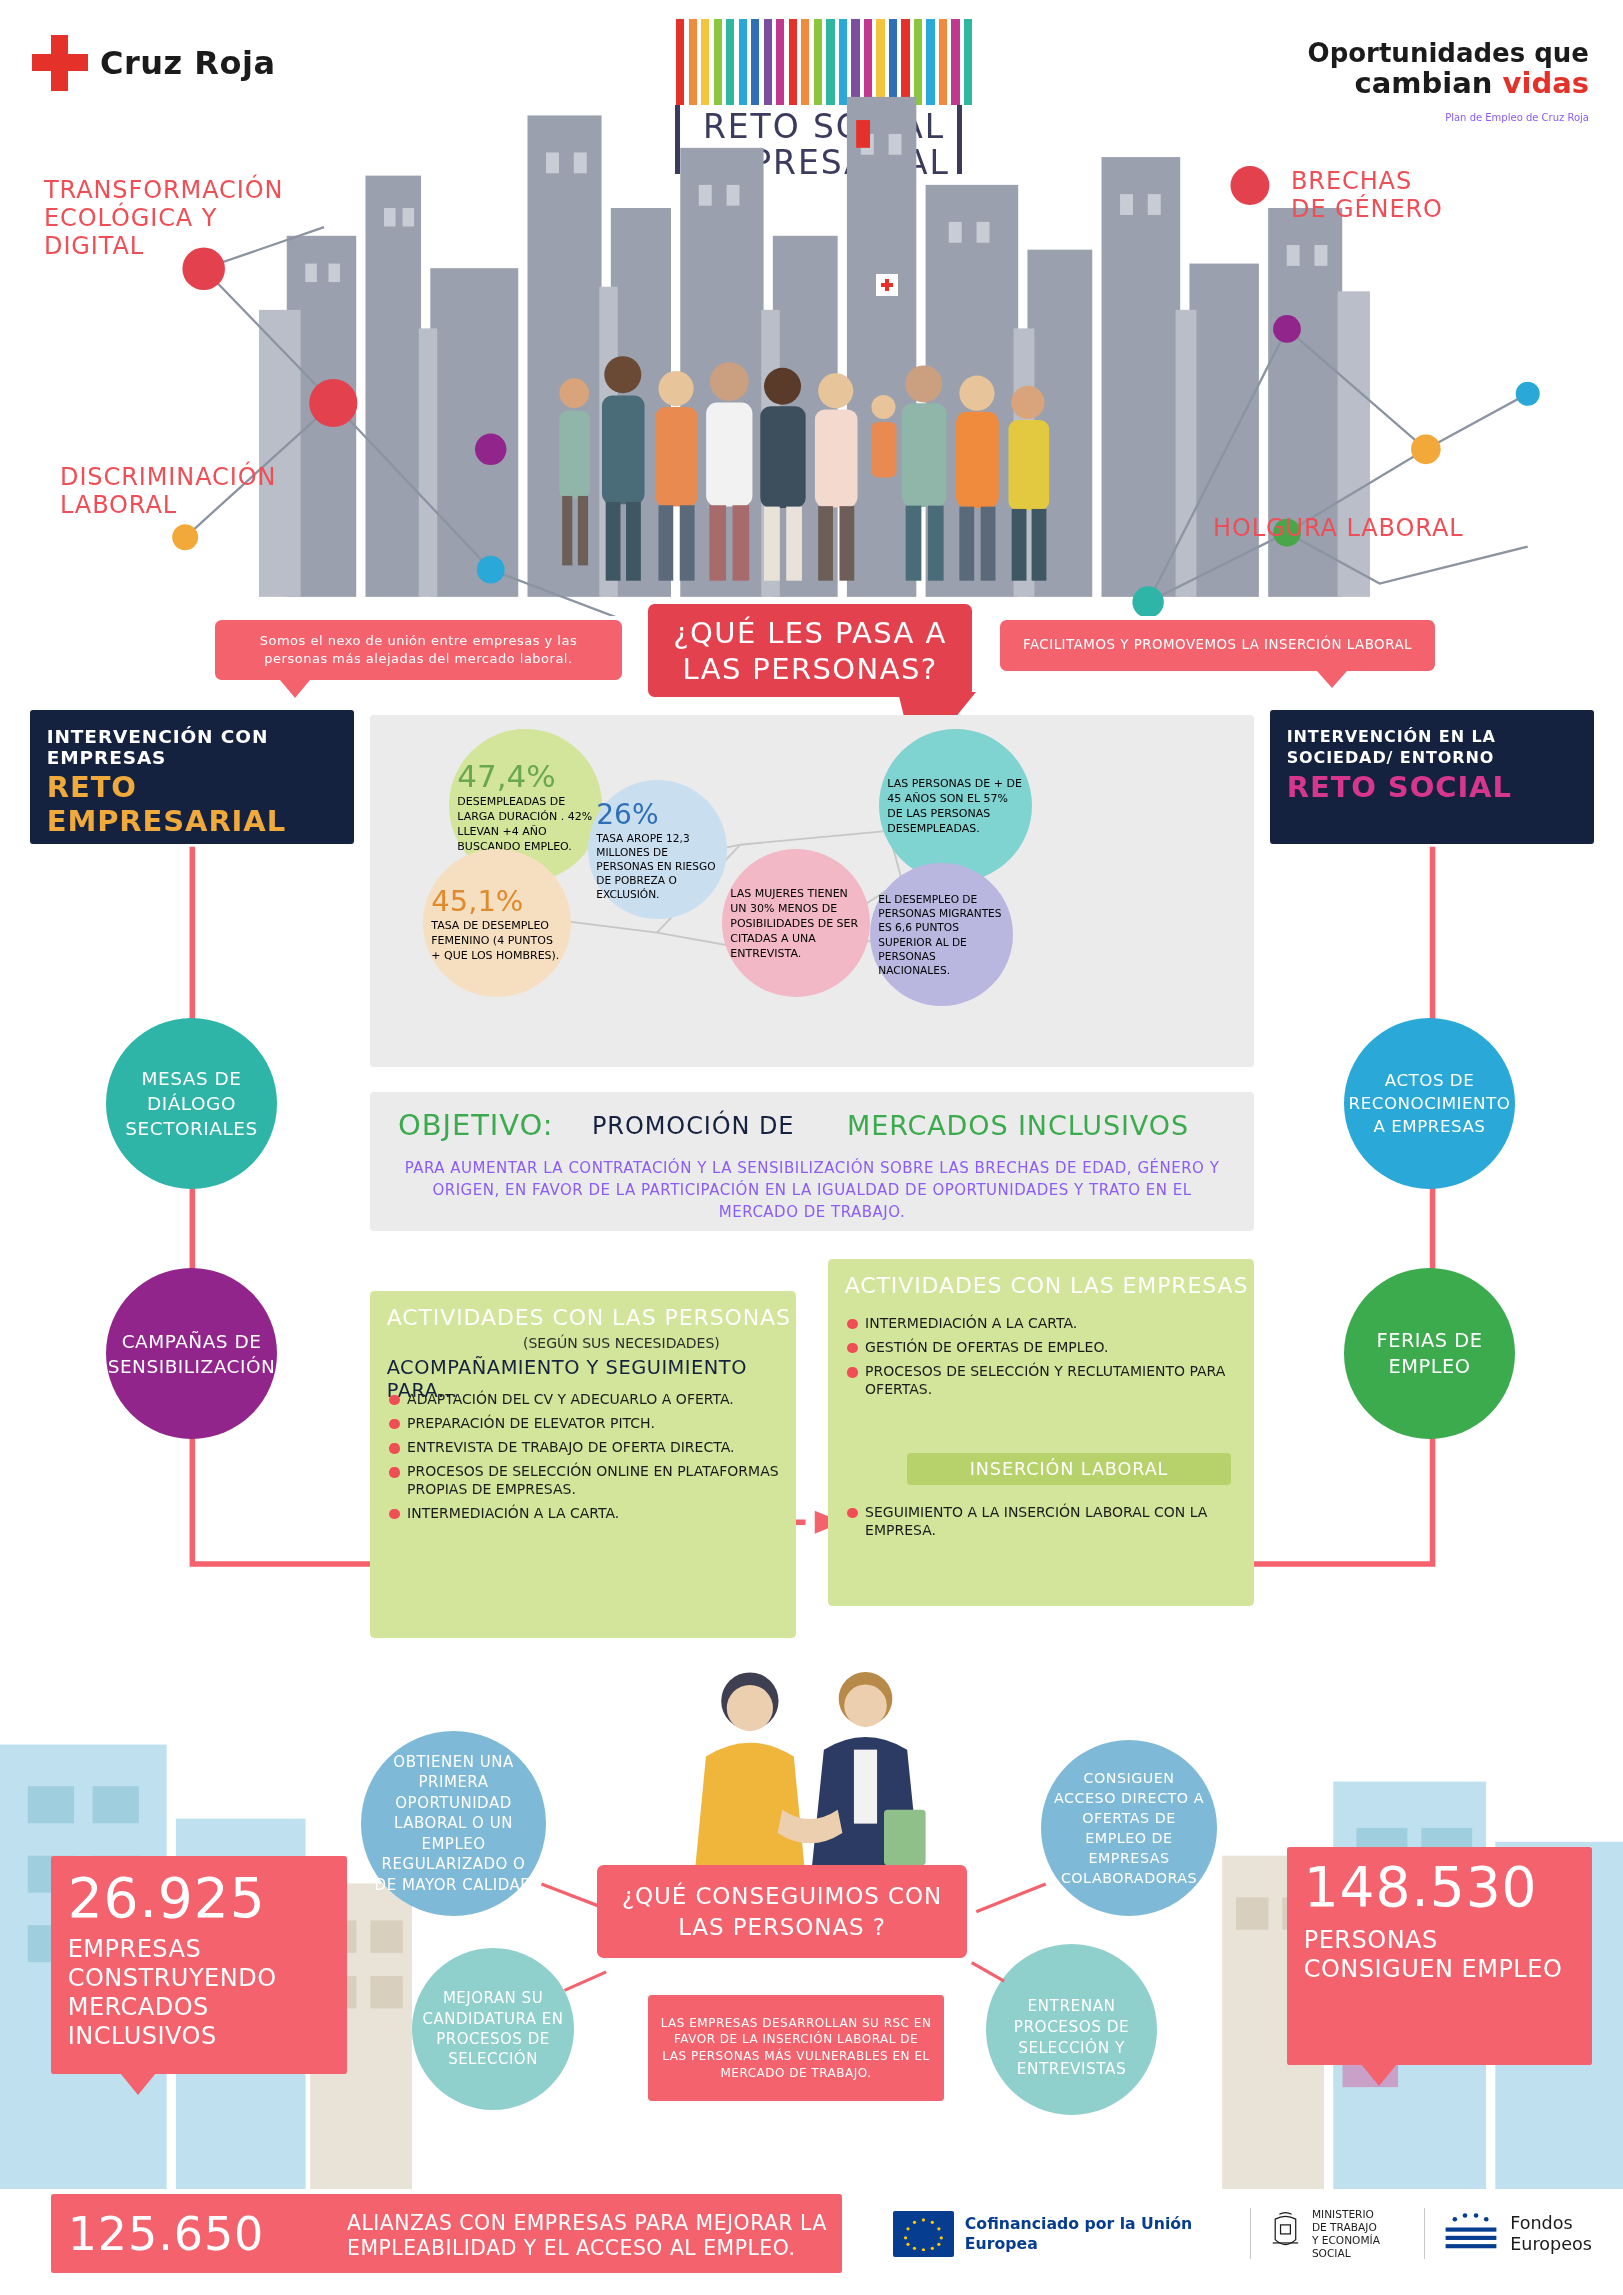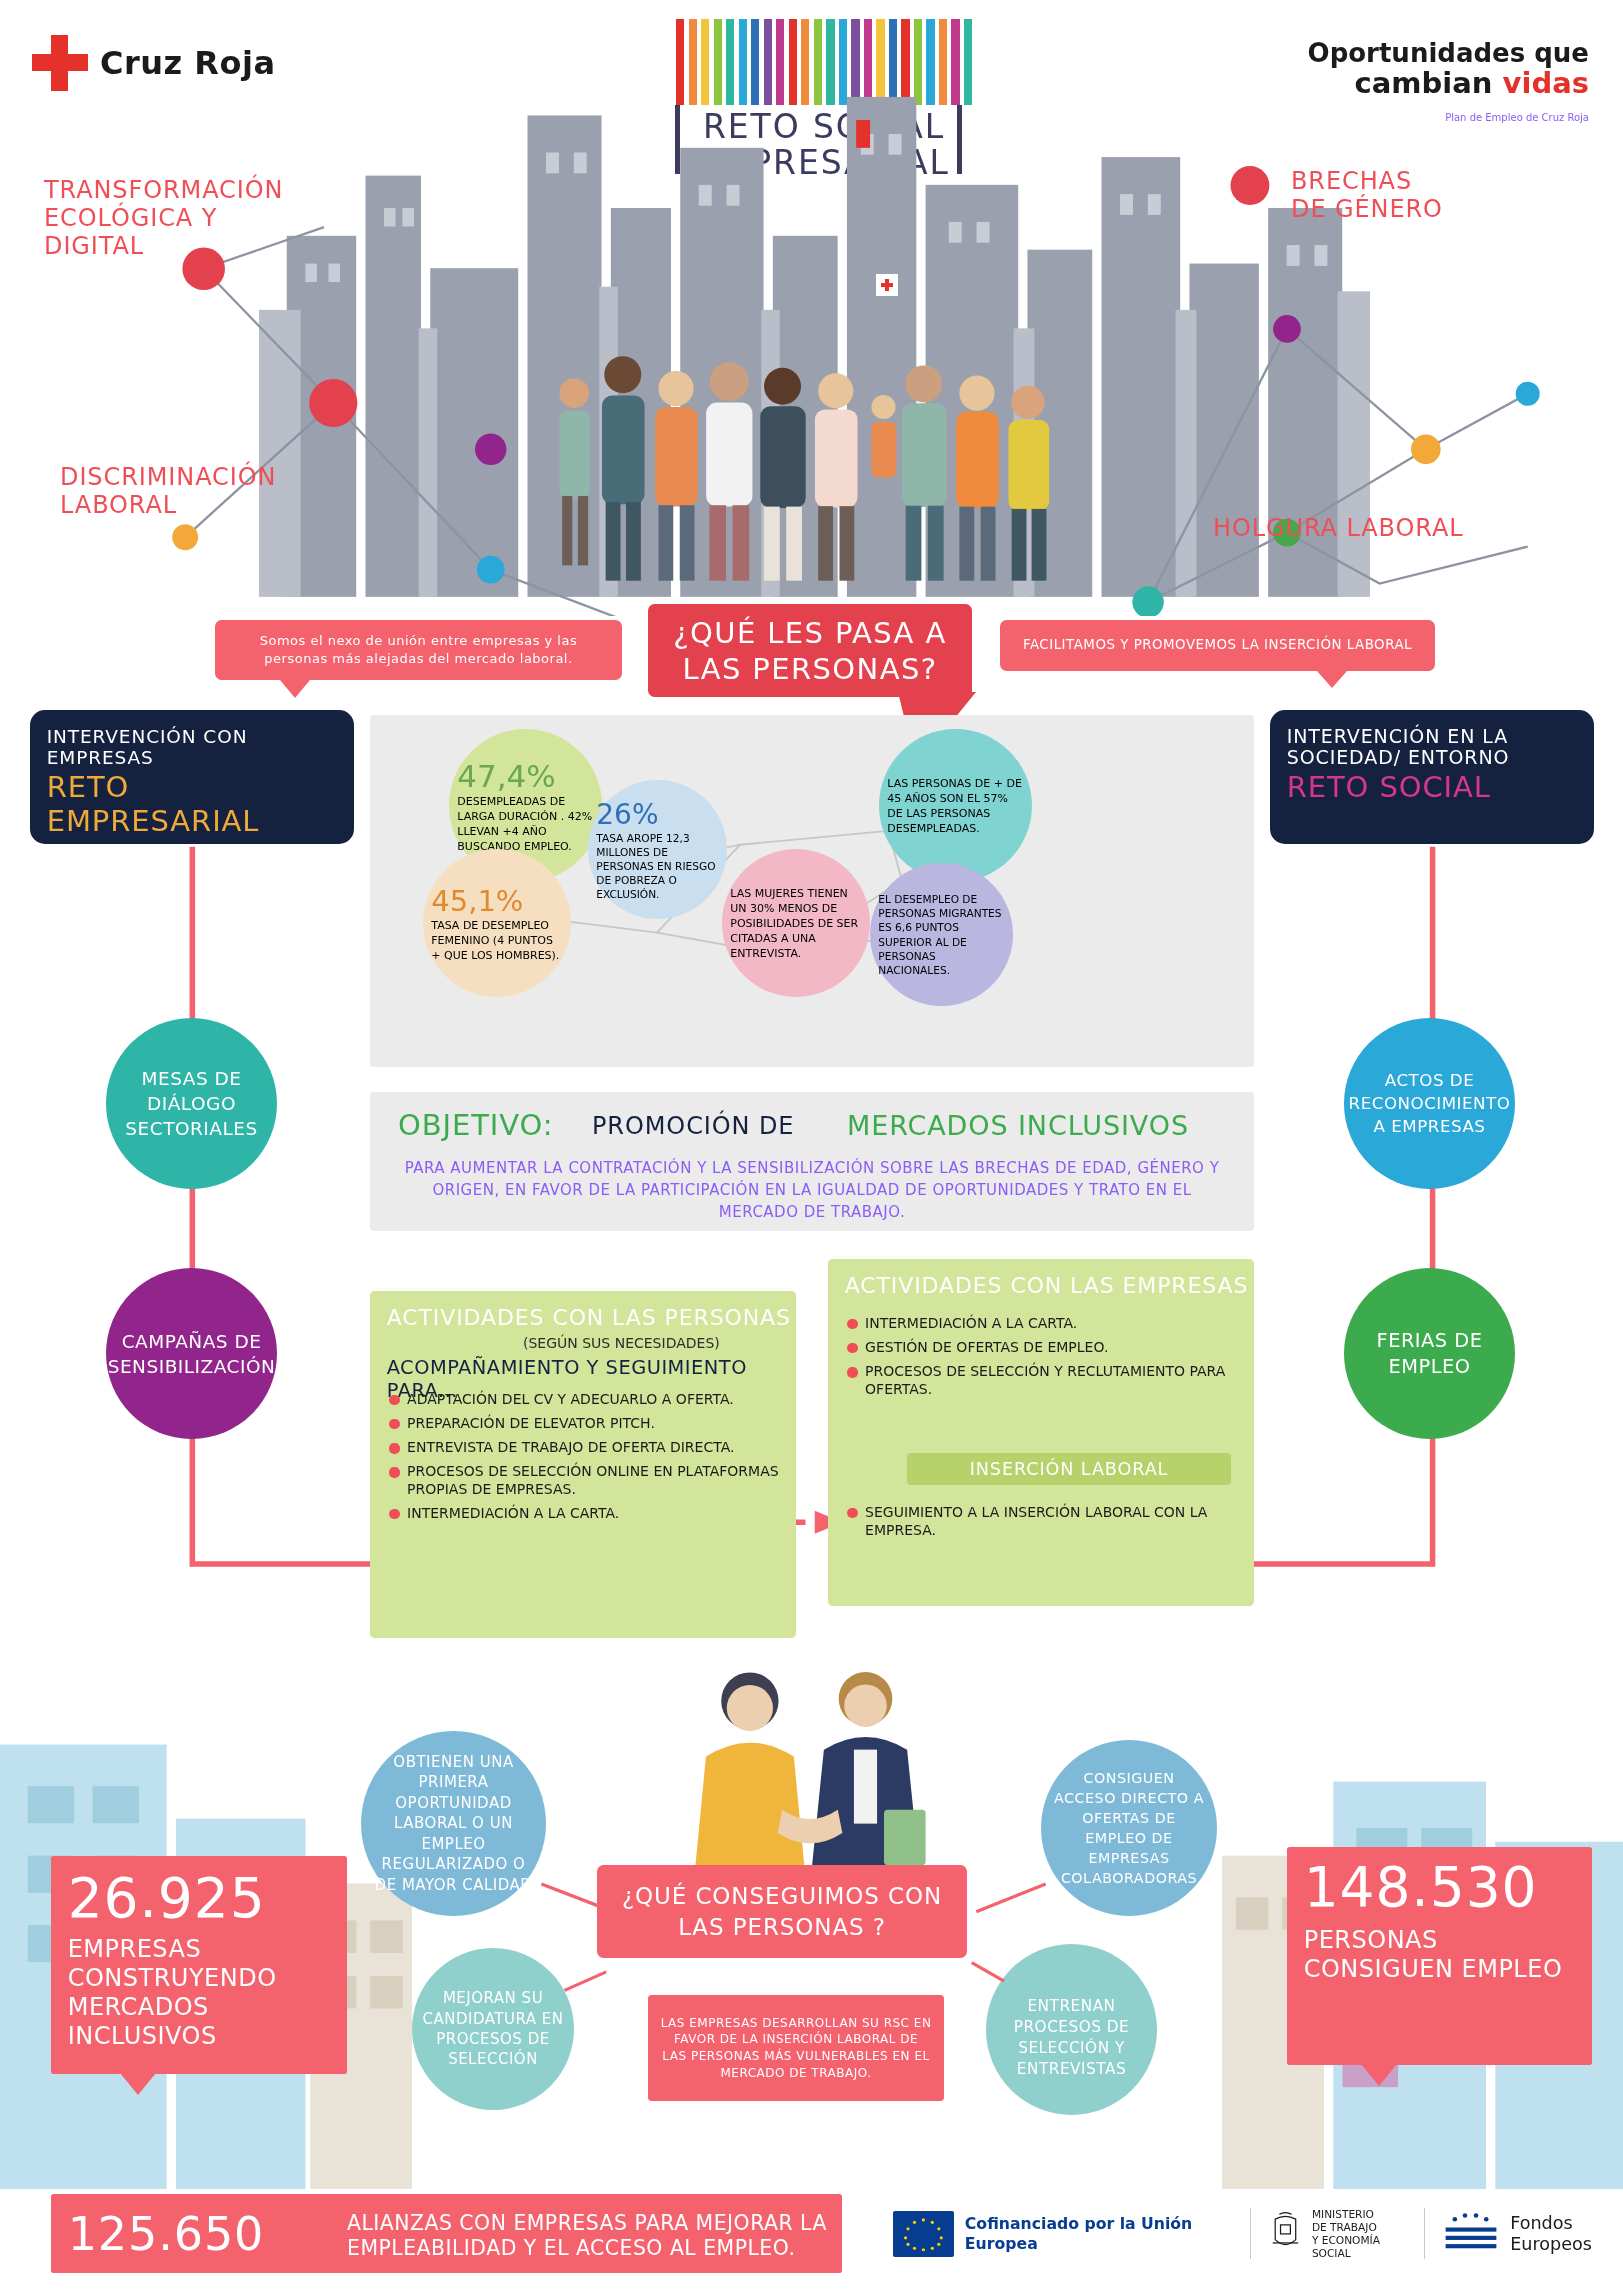--- a/index.html
+++ b/index.html
@@ -45,21 +45,21 @@
   #skyline { position:absolute; left:259px; top:69px; width:1111px; height:528px; }
 
   
   #network { position:absolute; left:0; top:153px; width:1624px; height:463px; }
 
   
   .bubble { position:absolute; border-radius:6.5px; }
   .bubble .txt { position:absolute; inset:0; display:flex; align-items:center; justify-content:center; text-align:center; }
 
   
-  .sidebox { position:absolute; background:#14213f; border-radius:15px; color:#fff; }
+  .sidebox { position:absolute; background:#14213f; border-radius:3px; color:#fff;font-weight:bold; }
   .sidebox .top { font-size:18.5px; letter-spacing:0.9px; padding:15.7px 14px 0 16.7px; line-height:21px;}
   .sidebox .big { font-size:29px; padding:2.8px 14px 0 16.7px; letter-spacing:0.9px; }
 
   
   #stats { position:absolute; left:370px; top:715px; width:884px; height:352px; background:#ebebeb; border-radius:3.7px; }
   .circ { position:absolute; border-radius:50%; display:flex; align-items:center; justify-content:center; text-align:center; }
   .circ p { margin:0; padding:0 8.3px; }
 
   
   #objetivo { position:absolute; left:370px; top:1092px; width:884px; height:139px; background:#ebebeb; border-radius:3.7px; }
@@ -284,21 +284,21 @@
     <div class="txt" style="color:#fff;font-size:13.4px;line-height:18.5px;padding:0 15.7px;letter-spacing:0.5px;">FACILITAMOS Y PROMOVEMOS LA INSERCIÓN LABORAL</div>
     <div class="abs" style="right:88px;bottom:-16.7px;width:0;height:0;border-left:15.7px solid transparent;border-right:15.7px solid transparent;border-top:17.6px solid #f4626e;"></div>
   </div>
 
   <div class="sidebox" style="left:30px;top:710px;width:324px;height:134px;">
     <div class="top">INTERVENCIÓN CON EMPRESAS</div>
     <div class="big" style="color:#f0a93b;">RETO EMPRESARIAL</div>
   </div>
 
   <div class="sidebox" style="left:1270px;top:710px;width:324px;height:134px;">
-    <div class="top" style="font-size:19px;">INTERVENCIÓN EN LA SOCIEDAD/ ENTORNO</div>
+    <div class="top" style="font-size:16px;">INTERVENCIÓN EN LA SOCIEDAD/ ENTORNO</div>
     <div class="big" style="color:#d6368c;">RETO SOCIAL</div>
   </div>
 
   <svg class="abs" style="left:0;top:842px;width:1624px;height:833px;" viewBox="0 0 3508 1800">
     <g stroke="#f4626e" stroke-width="12" fill="none">
       <path d="M415,10 L415,1560 L1540,1560"></path>
       <path d="M3095,10 L3095,1560 L2030,1560"></path>
       <path d="M1290,1380 L1290,1470 L1740,1470"></path>
       <path d="M1830,1380 L1830,1470"></path>
     </g>

